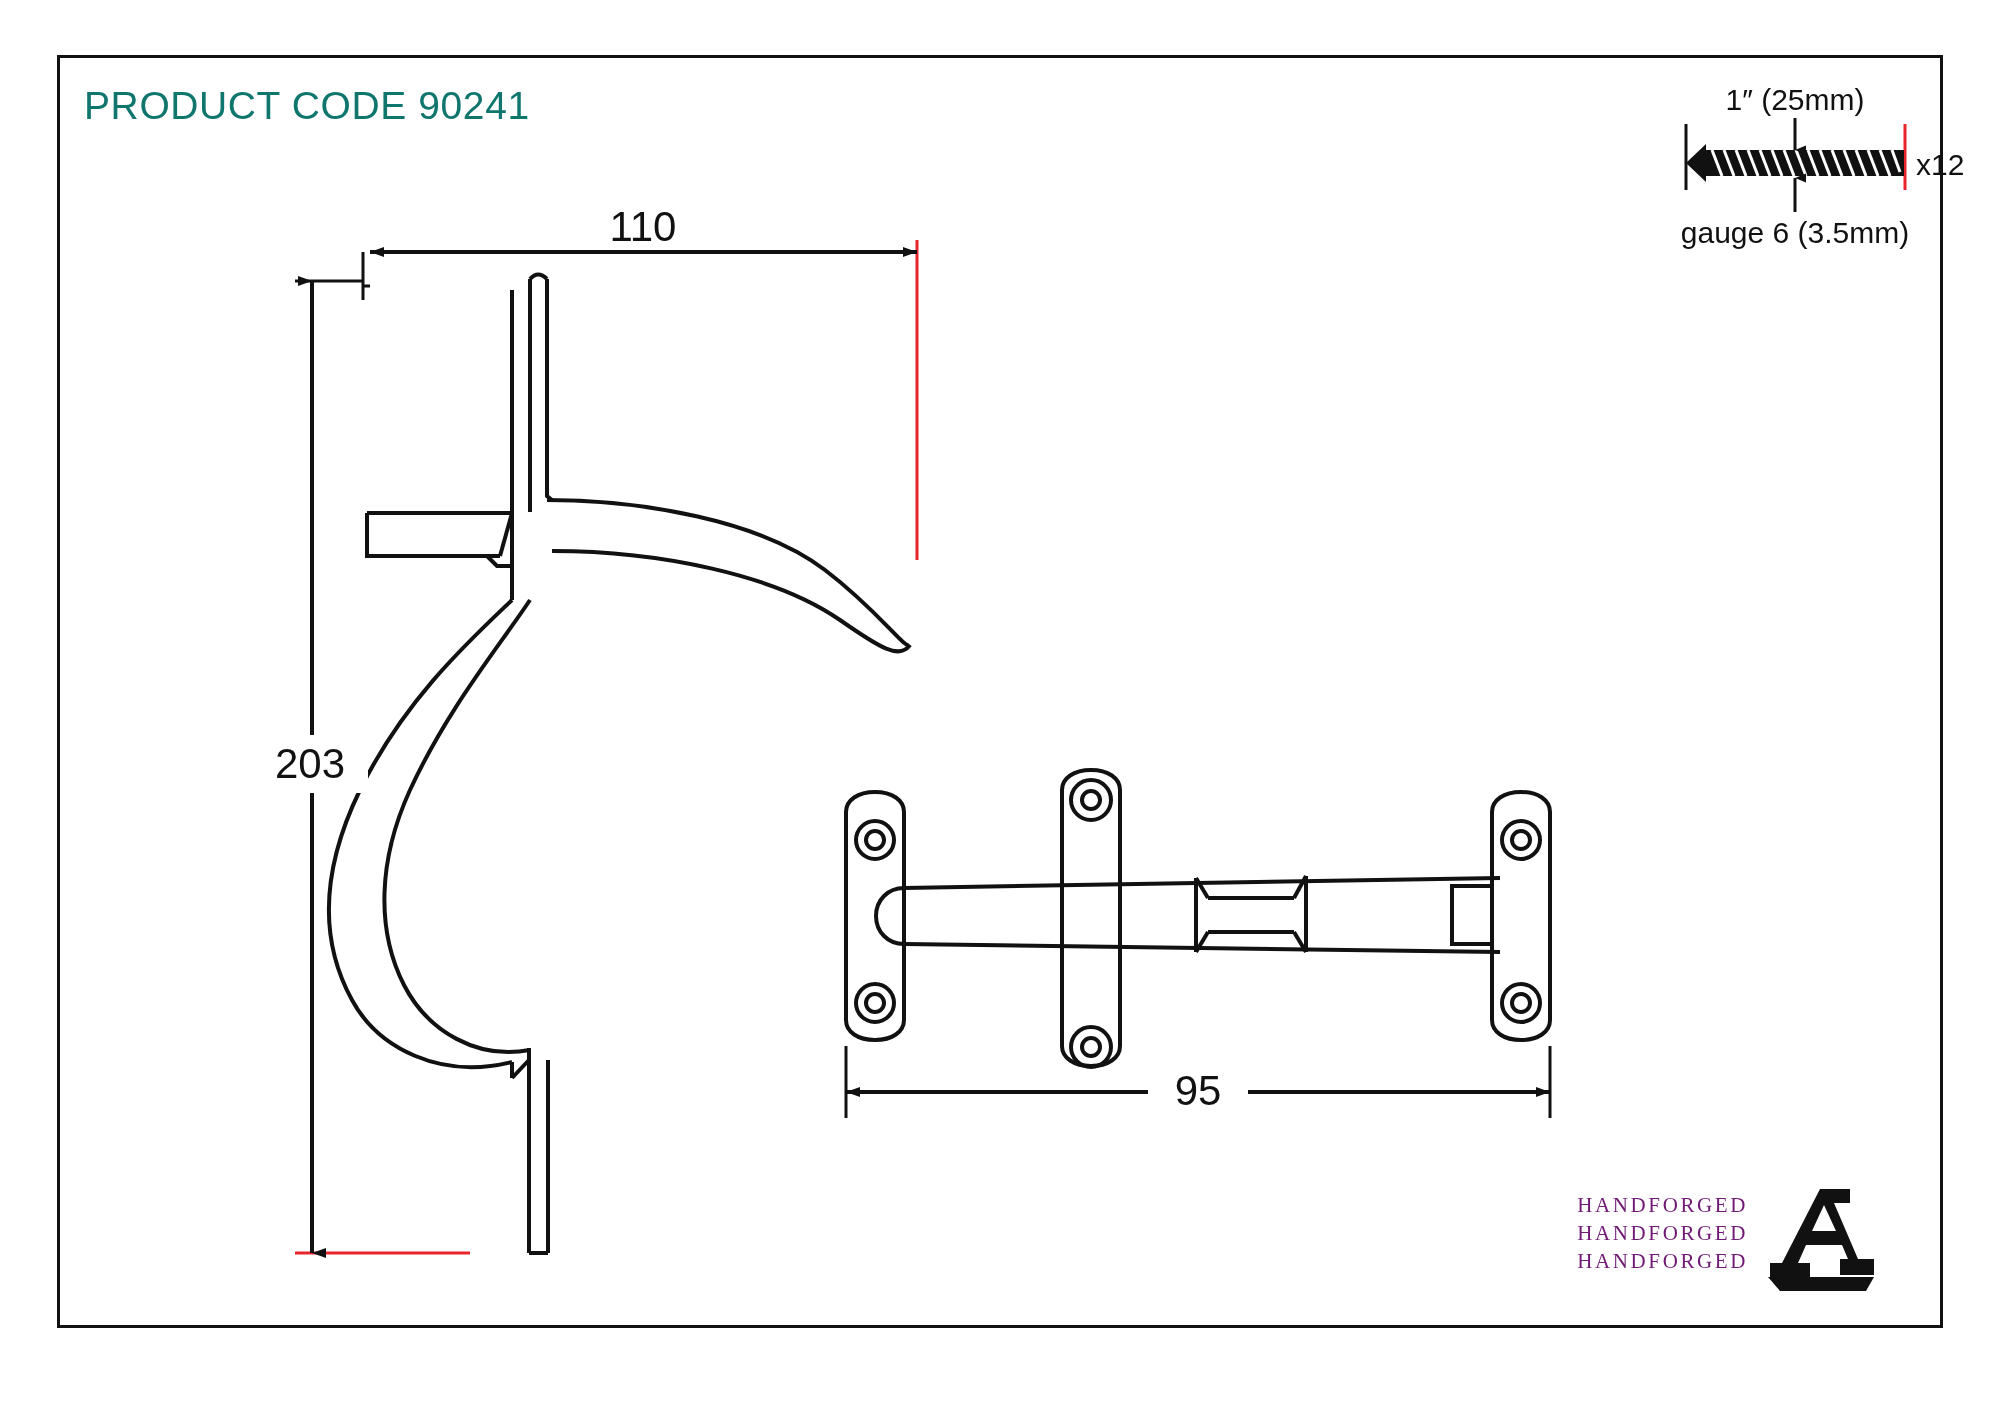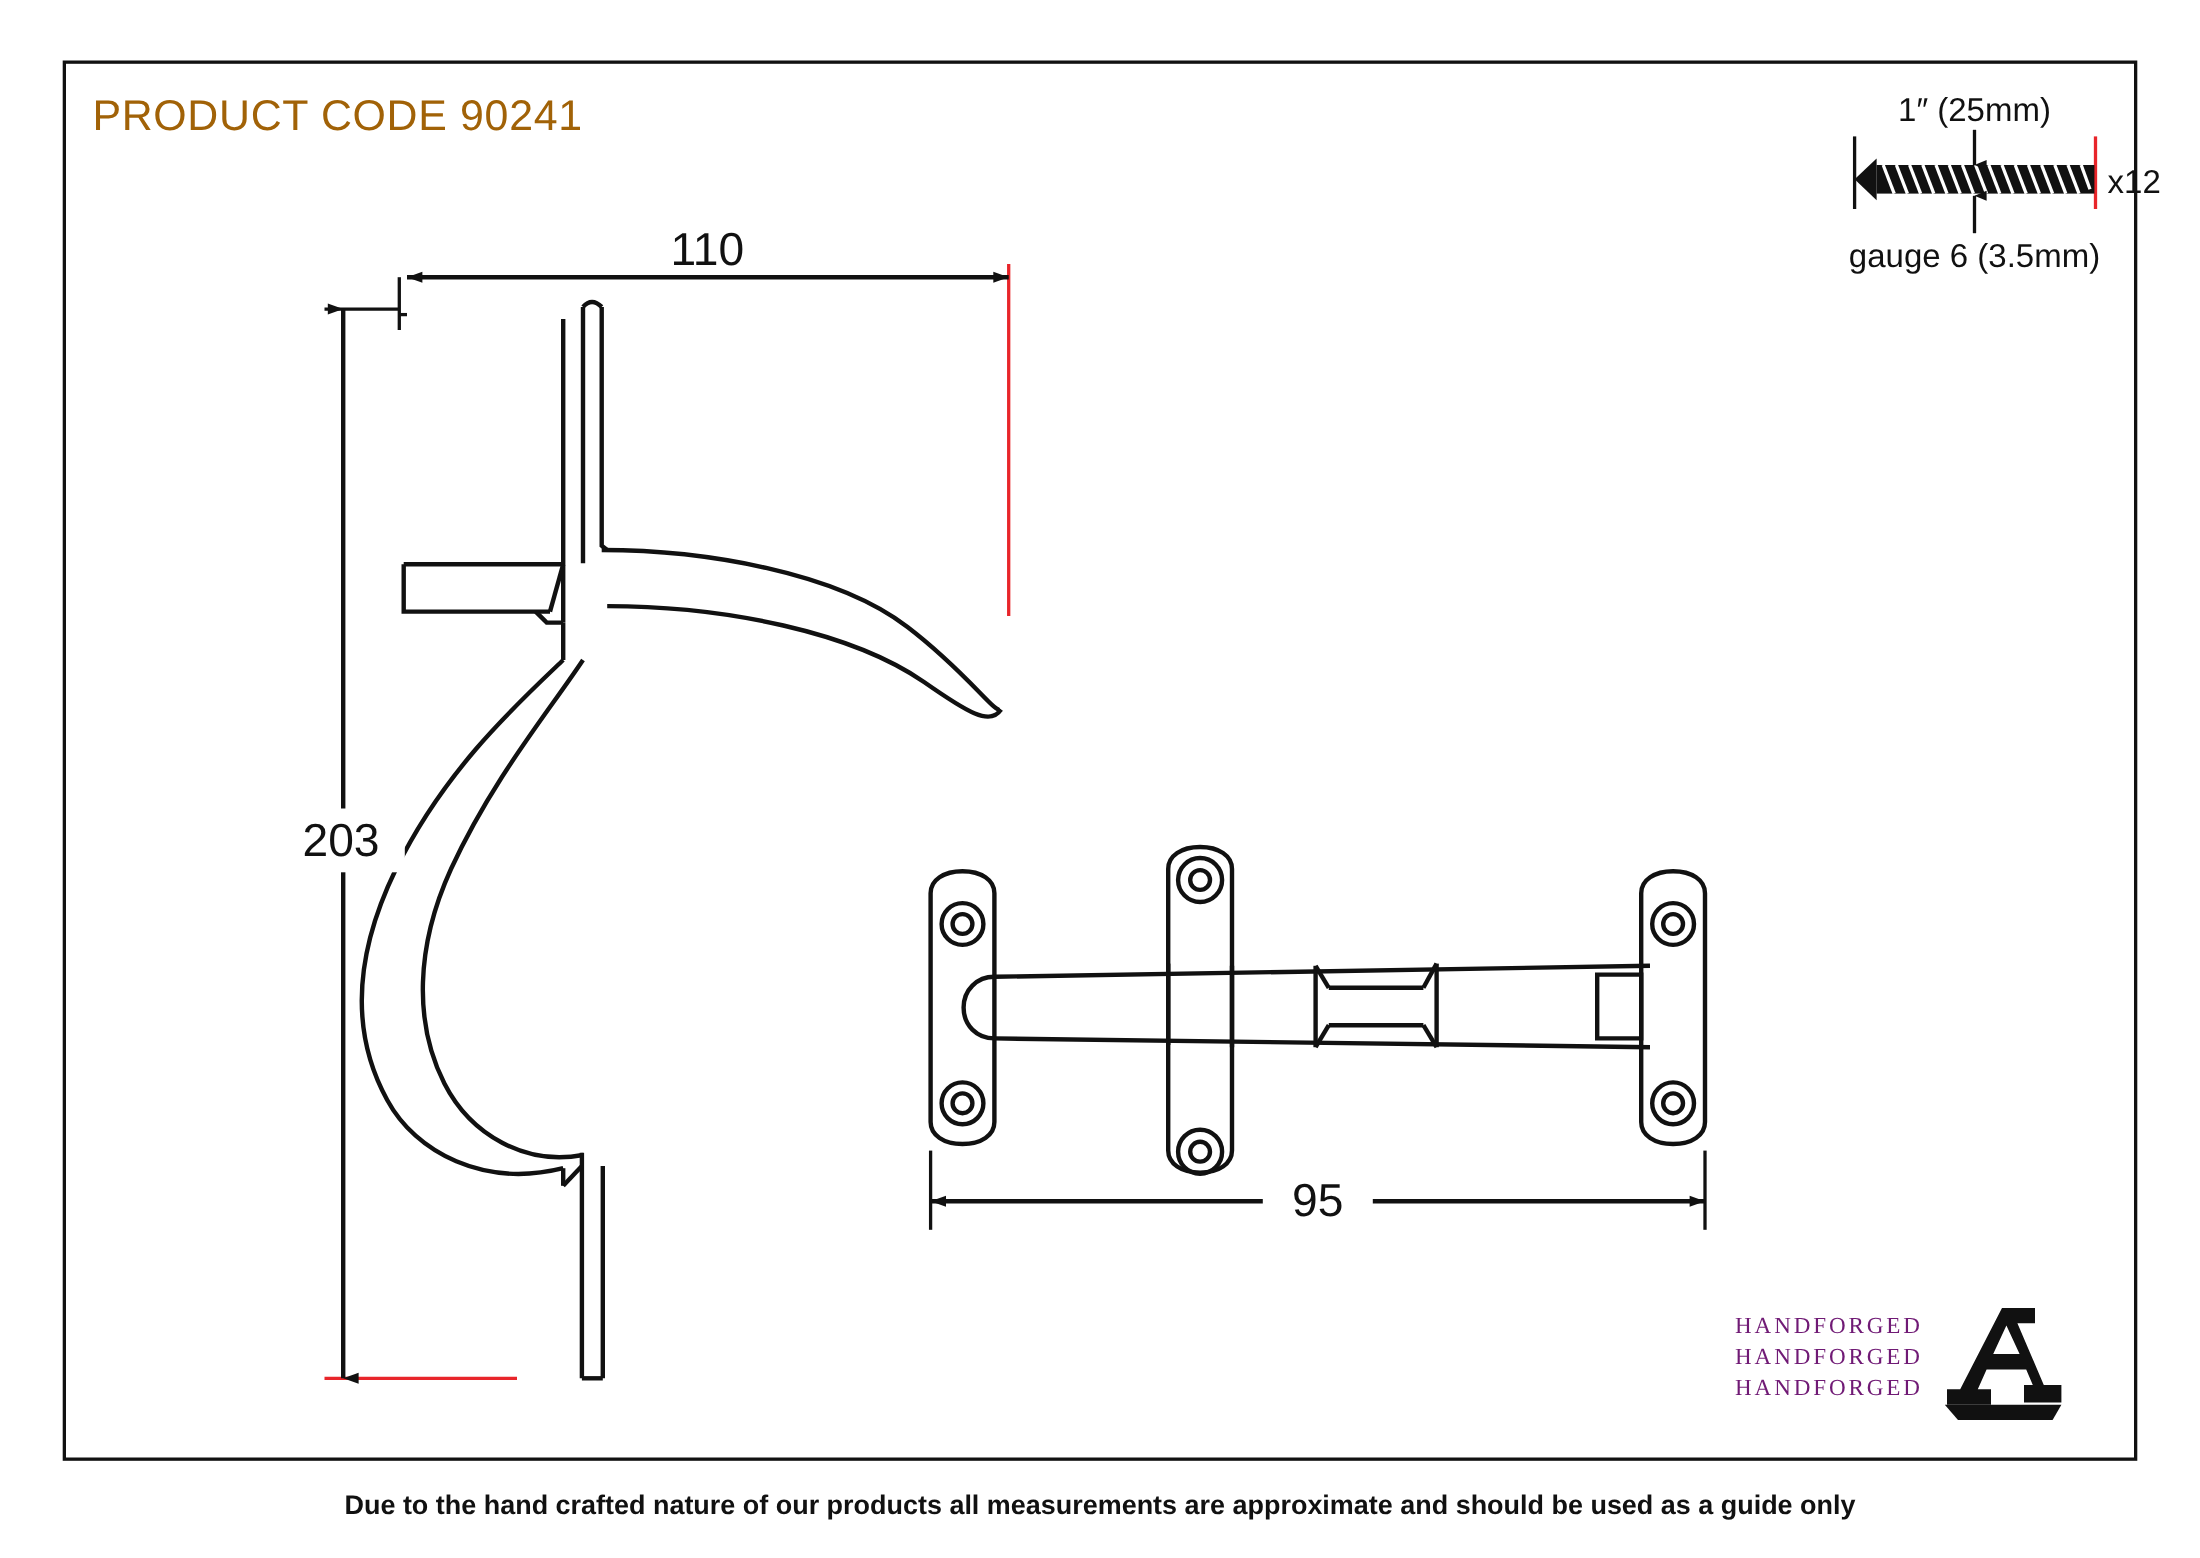--- a/index.html
+++ b/index.html
@@ -28,21 +28,21 @@
     border: 3px solid #111;
     box-sizing: border-box;
     background: #fff;
   }
   .product-code {
     position: absolute;
     left: 84px;
     top: 84px;
     font-size: 39px;
     letter-spacing: 0.6px;
-    color: #a16207;
+    color: #0f766e;
     white-space: nowrap;
   }
   .disclaimer {
     position: absolute;
     left: 0;
     top: 1355px;
     width: 2000px;
     text-align: center;
     font-size: 24.5px;
     font-weight: bold;
@@ -262,15 +262,14 @@
       <div>HANDFORGED</div>
       <div>HANDFORGED</div>
     </div>
     <svg class="logo-mark" viewBox="0 0 118 112">
       <path d="M58,4 L88,4 L88,18 L72,18 L96,74 L112,74 L112,90 L78,90 L78,74 L86,74 L80,60 L44,60 L36,78 L48,78 L48,92 L8,92 L8,78 L20,78 Z
                M50,46 L74,46 L62,20 Z" fill="#111"></path>
       <path d="M6,92 L112,92 L104,106 L18,106 Z" fill="#111"></path>
     </svg>
   </div>
 
-  <div class="disclaimer">Due to the hand crafted nature of our products all measurements are approximate and should be used as a guide only</div>
 
 </div>
 
 </body></html>

